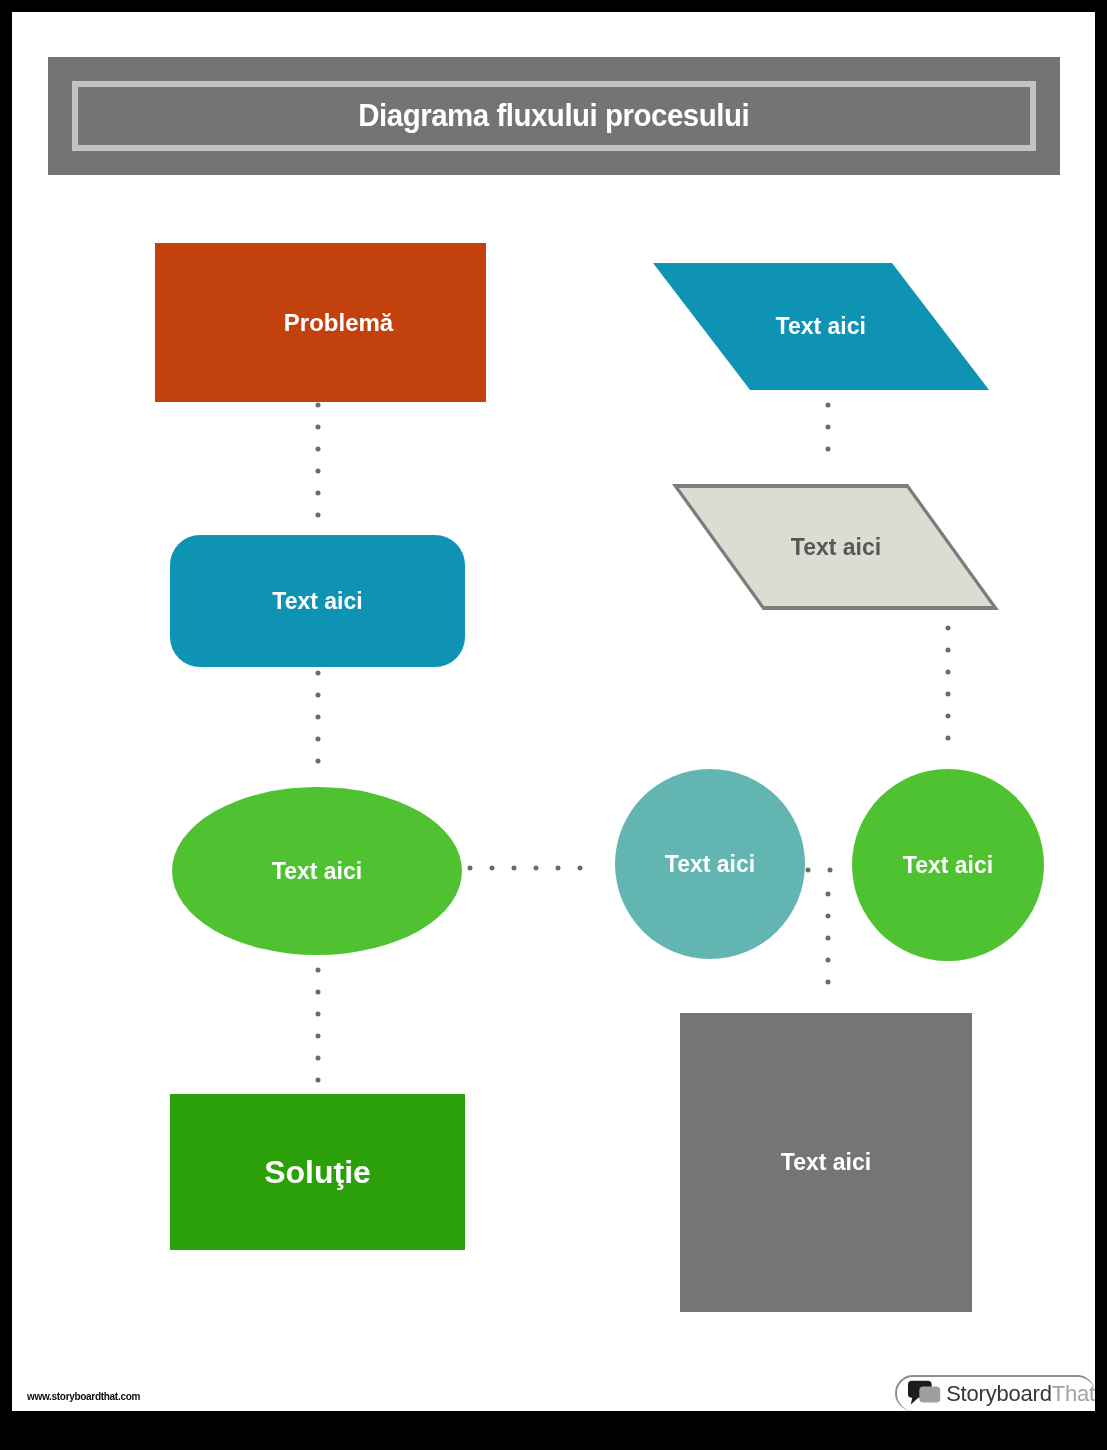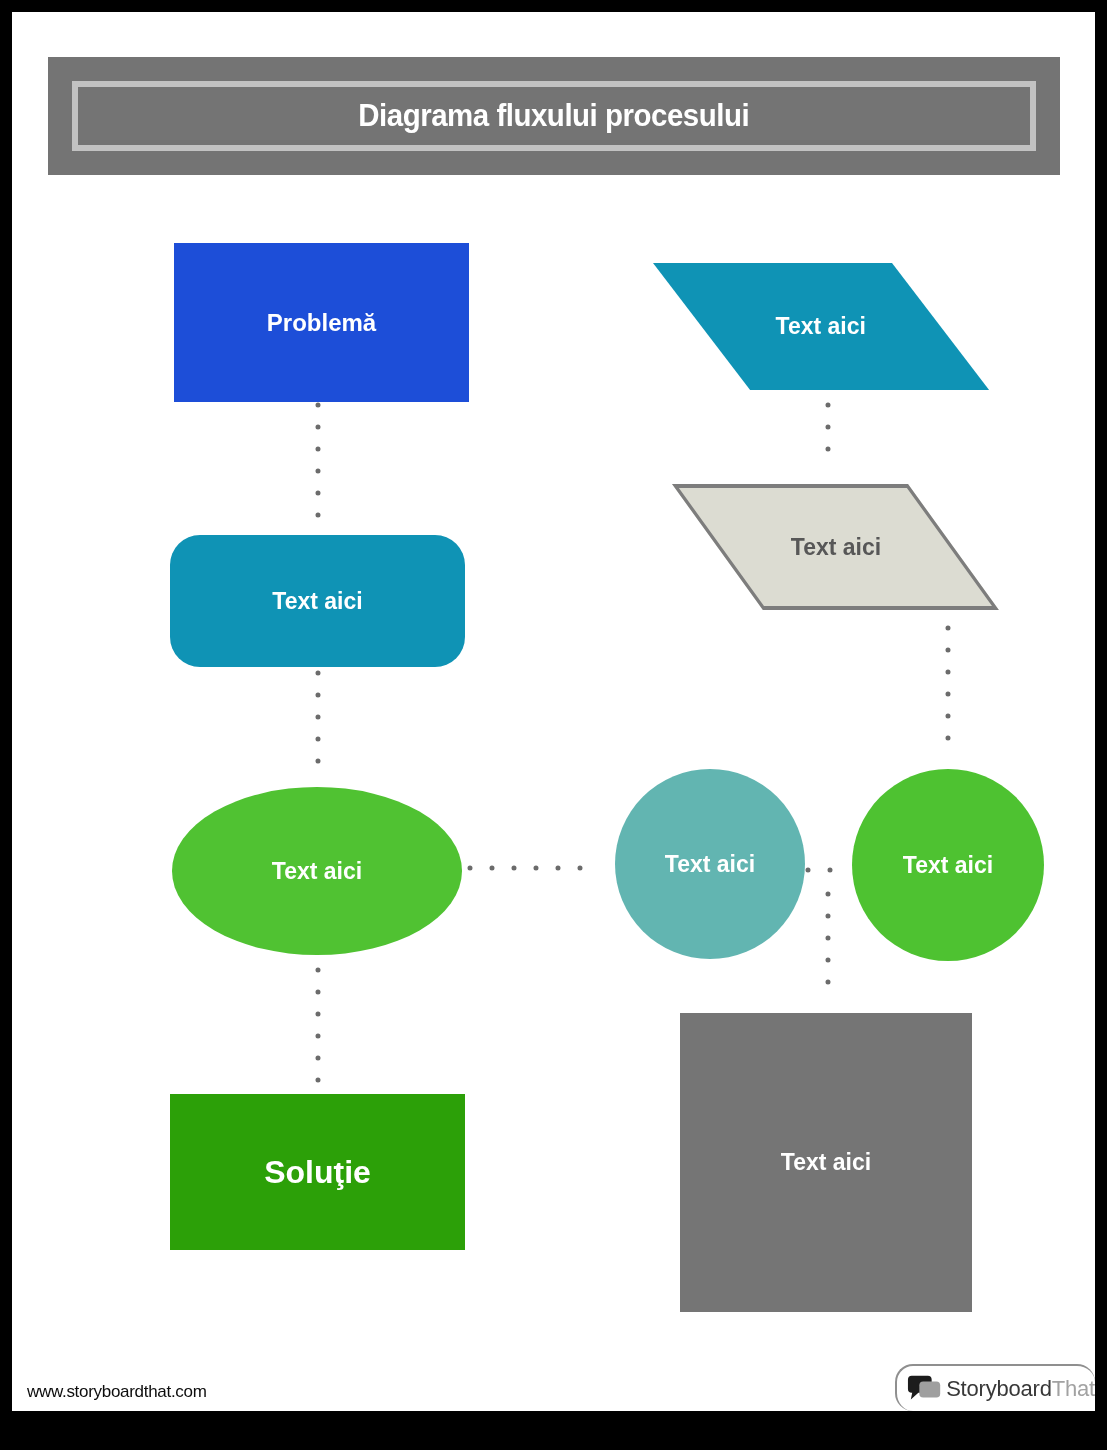--- a/index.html
+++ b/index.html
@@ -43,43 +43,43 @@
     stroke-linecap:round;stroke-dasharray:0 22;
     fill:none;
   }
   
   .shape{
     position:absolute;
     display:flex;align-items:center;justify-content:center;
     color:#ffffff;font-weight:bold;font-size:23px;
     z-index:3;
   }
-  .n-problem{left:162px;top:231px;width:295px;height:159px;background:#1d4ed8;font-size:24px;}
+  .n-problem{left:143px;top:231px;width:295px;height:159px;background:#c2410c;font-size:24px;padding-left:36px;}
   .n-input{left:641px;top:251px;width:239px;height:127px;background:#0f93b5;
     transform:skewX(37.4deg);transform-origin:0 0;}
   .n-input .unskew{transform:skewX(-37.4deg);}
   .n-process{left:158px;top:523px;width:295px;height:132px;background:#0f93b5;border-radius:30px;}
   .n-data{left:660px;top:472px;width:236px;height:126px;background:#dcdcd2;
     border:4px solid #7d7d7d;box-sizing:border-box;color:#575757;
     transform:skewX(35.8deg);transform-origin:0 0;}
   .n-data .unskew{transform:skewX(-35.8deg);}
   .n-ellipse{left:160px;top:775px;width:290px;height:168px;background:#50c232;border-radius:50%;}
   .n-circle-teal{left:603px;top:757px;width:190px;height:190px;background:#62b5b1;border-radius:50%;}
   .n-circle-green{left:840px;top:757px;width:192px;height:192px;background:#4ec231;border-radius:50%;}
   .n-solution{left:158px;top:1082px;width:295px;height:156px;background:#2ca008;font-size:32px;}
   .n-square{left:668px;top:1001px;width:292px;height:299px;background:#757575;}
   
   .footer-url{
     position:absolute;left:15px;bottom:9px;
-    font-size:17px;font-weight:normal;color:#0d0d0d;
+    font-size:10px;font-weight:bold;color:#0d0d0d;
     letter-spacing:-0.3px;z-index:6;
   }
   .logo-box{
     position:absolute;right:0;bottom:0;
-    width:200px;height:47px;background:#ffffff;
+    width:200px;height:36px;background:#ffffff;
     border-left:2px solid #8f8f8f;border-top:2px solid #8f8f8f;
     display:flex;align-items:center;gap:5px;
     padding-left:10px;z-index:6;box-sizing:border-box;border-radius:18px;
   }
   .logo-text{font-size:22px;letter-spacing:-0.2px;white-space:nowrap;}
   .logo-part1{color:#383838;}
   .logo-part2{color:#a2a2a2;}
 </style>
 </head>
 <body>

